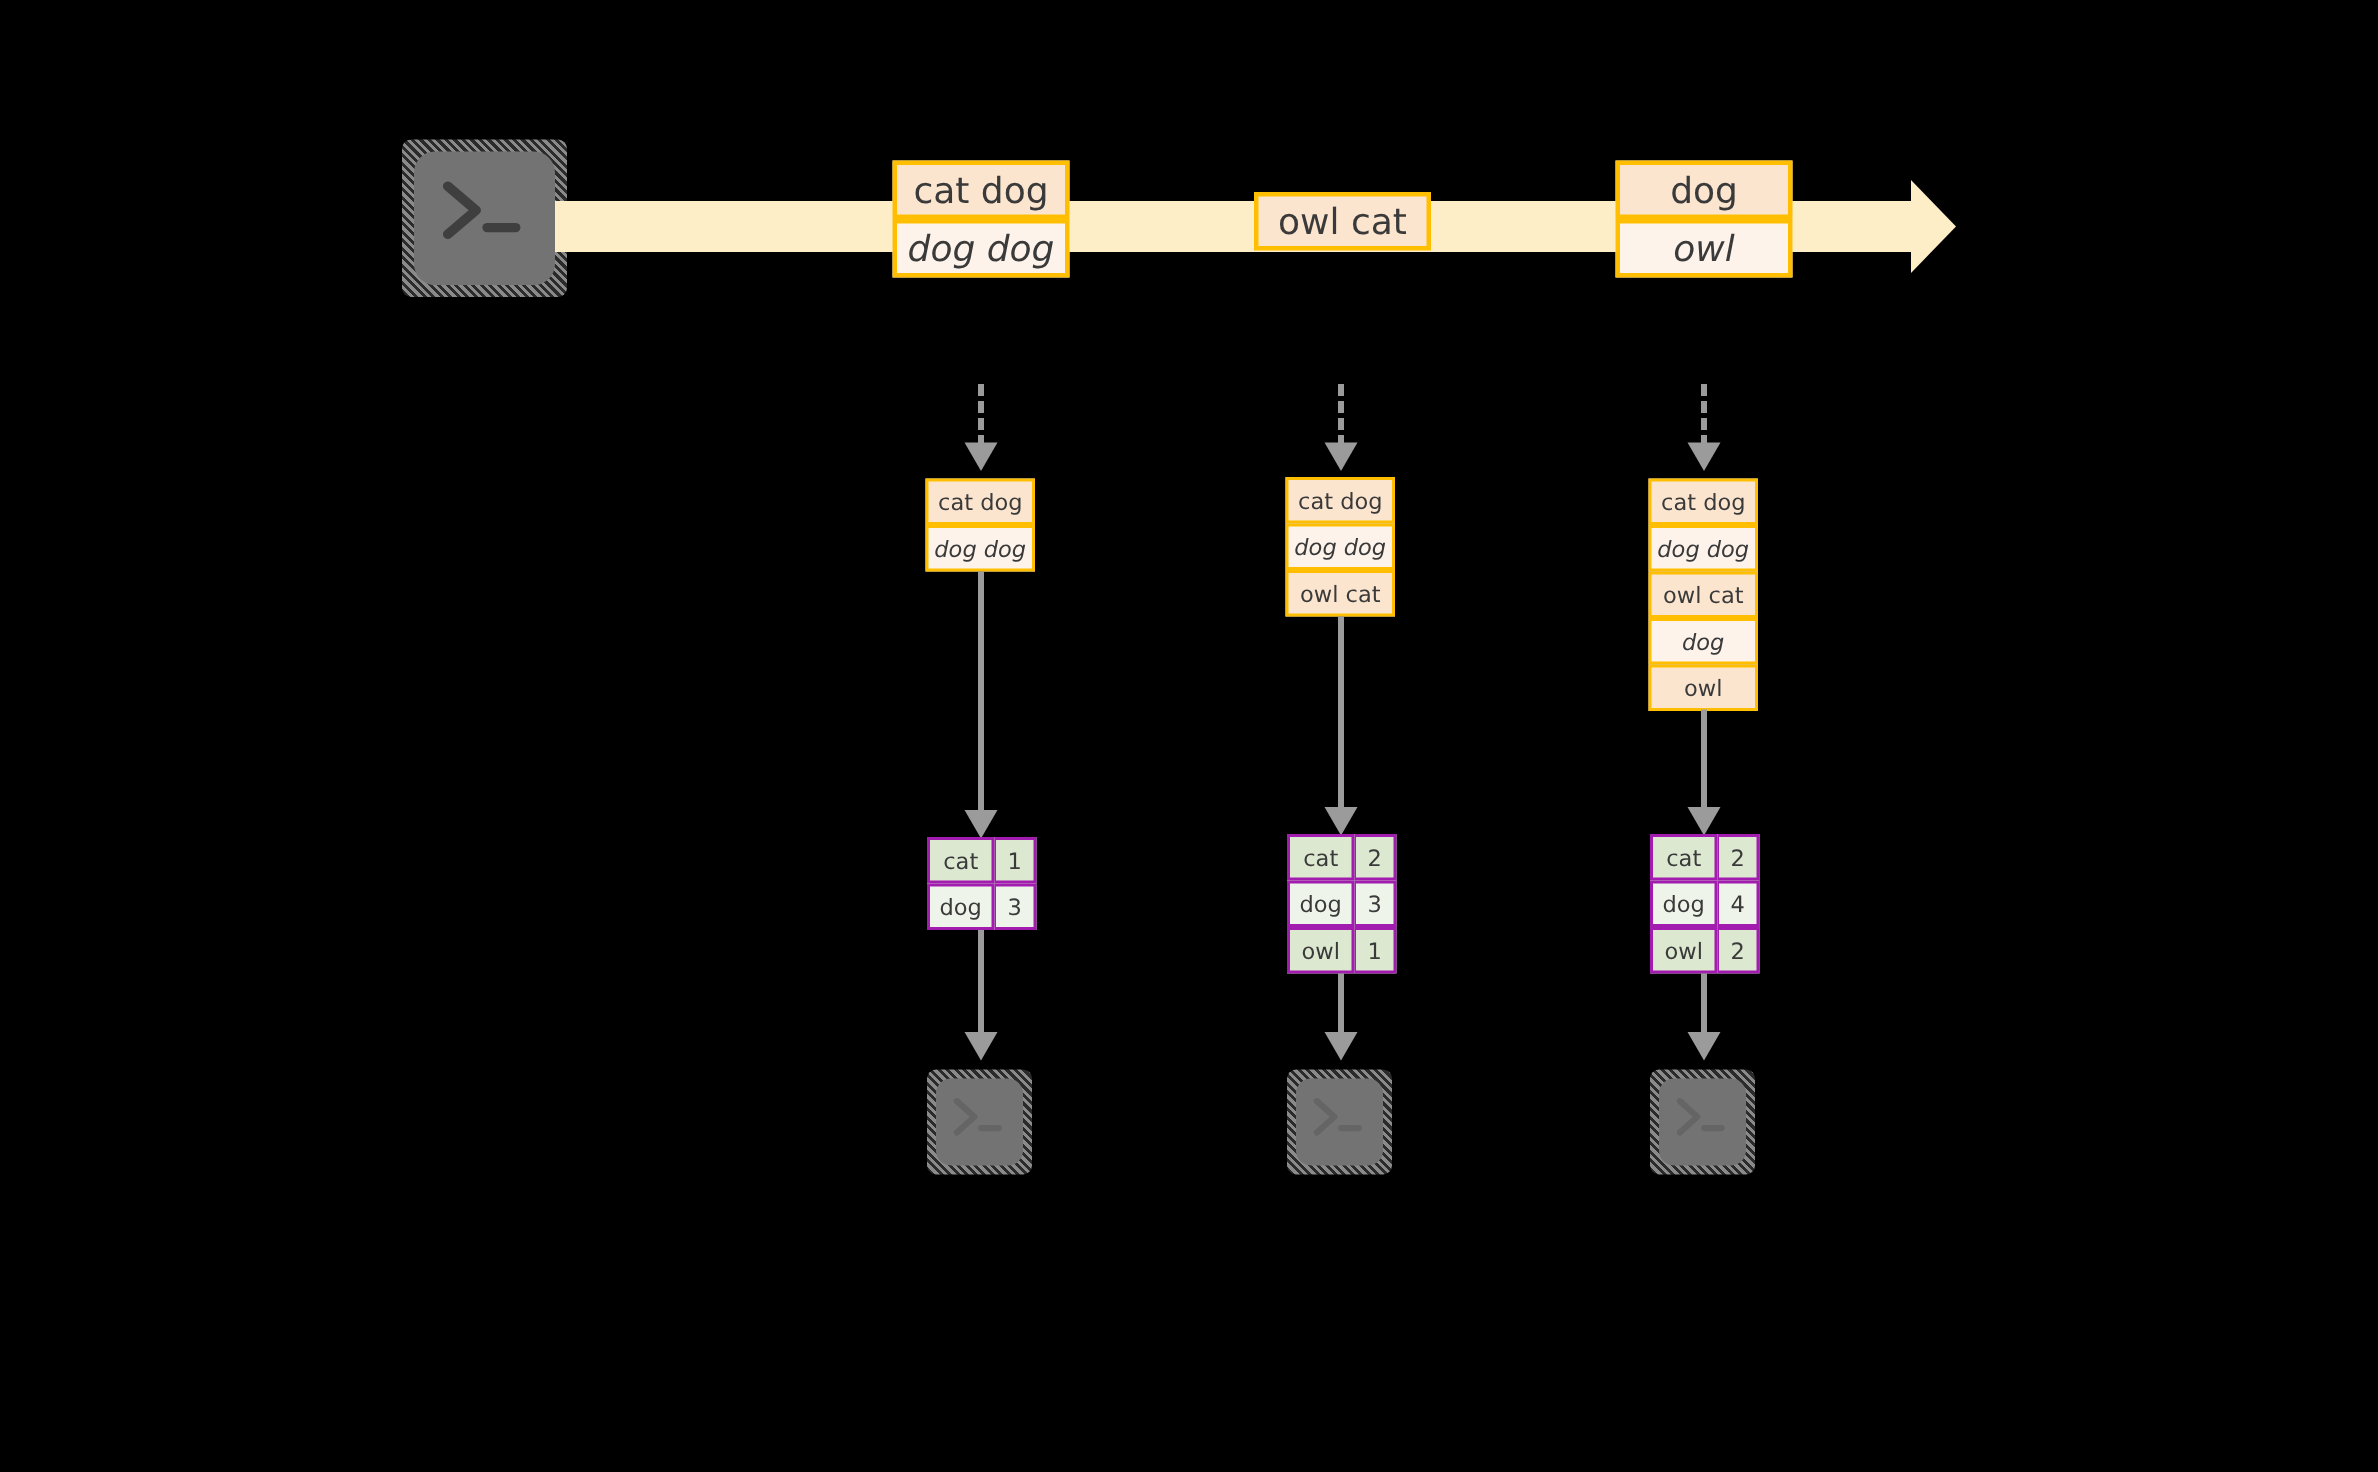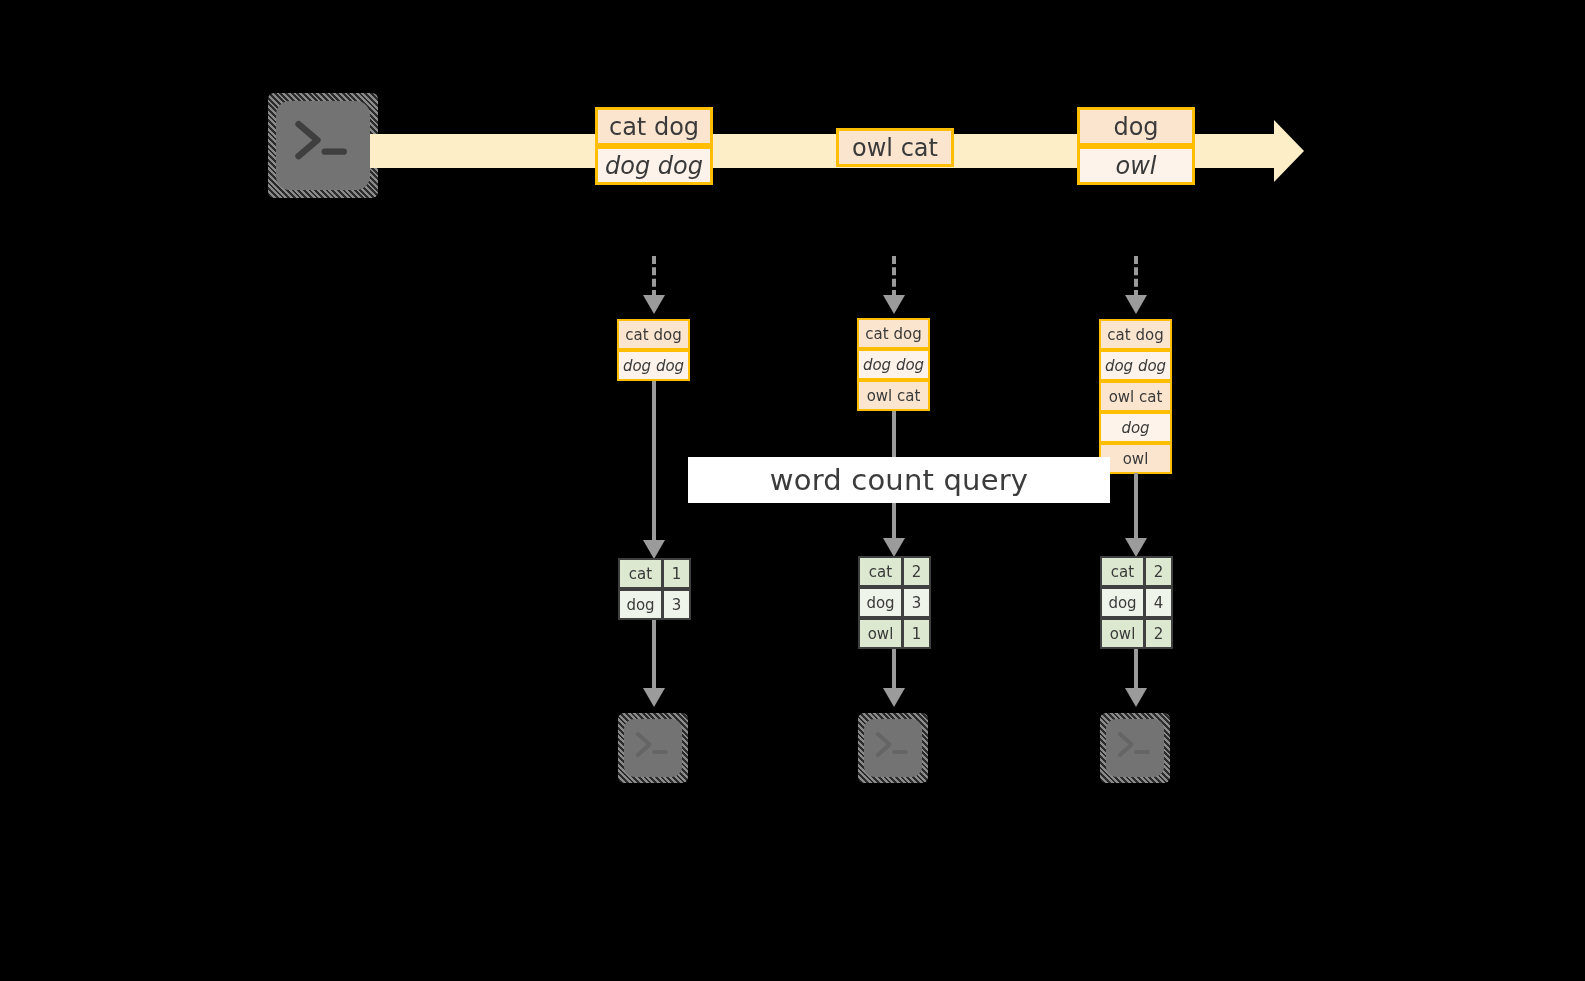--- a/index.html
+++ b/index.html
@@ -87,21 +87,21 @@
 
   
   .kv-table {
     position: absolute;
     box-sizing: border-box;
     border-collapse: collapse;
   }
   .kv-row { display: flex; }
   .kv-cell {
     box-sizing: border-box;
-    border: 2px solid #404040;
+    border: 2px solid #a21caf;
     color: #3a3a3a;
     font-size: 15px;
     height: 31px;
     display: flex;
     align-items: center;
     justify-content: center;
     background: #dde8d0;
   }
   .kv-row.light .kv-cell { background: #eff4ea; }
   .kv-cell.k { width: 45px; }
@@ -276,15 +276,14 @@
 
   <div class="terminal small" style="left:1100px; top:713px; width:70px; height:70px; border-radius:6px;">
     <div class="inner">
       <svg class="prompt-svg" viewBox="0 0 100 100" preserveAspectRatio="none">
         <path d="M24 26 L44 44 L24 62" stroke="#656565" stroke-width="7" fill="none" stroke-linecap="round" stroke-linejoin="round"></path>
         <line x1="52" y1="57" x2="72" y2="57" stroke="#656565" stroke-width="7" stroke-linecap="round"></line>
       </svg>
     </div>
   </div>
 
-  <div class="query-label" style="left:688px; top:457px; width:422px; height:46px;">word count query</div>
 
 </div>
 
 </body></html>

